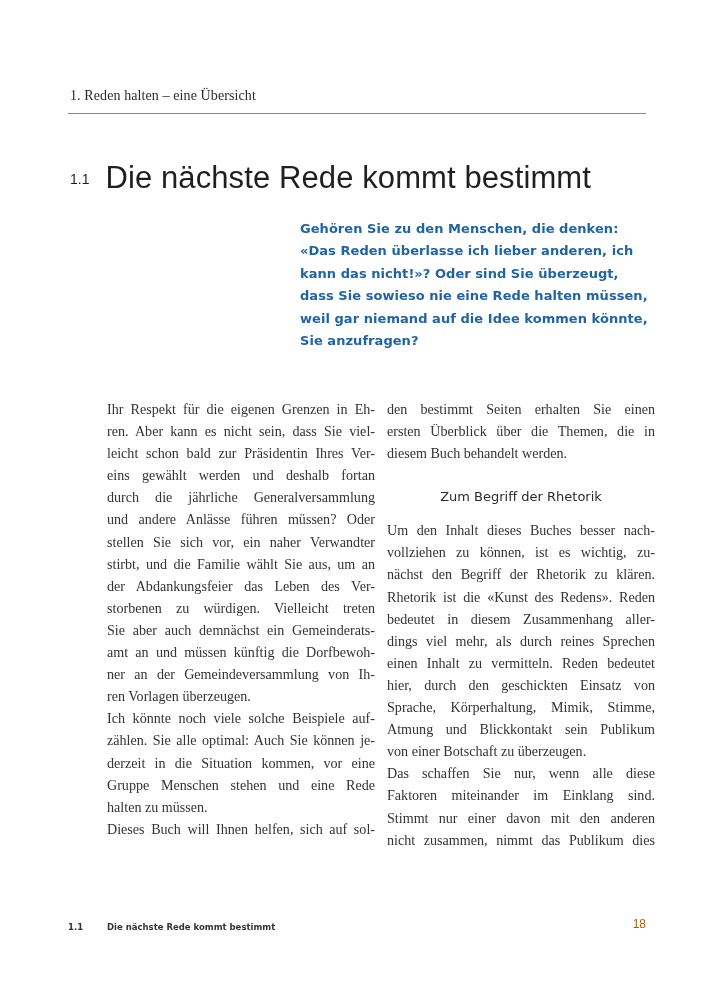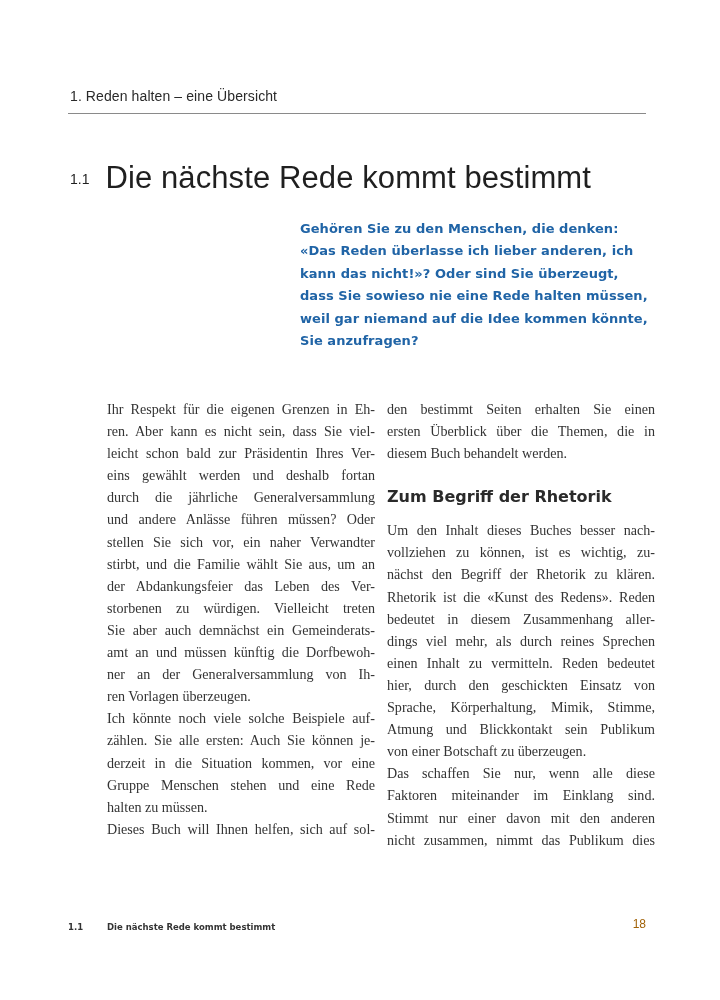--- a/index.html
+++ b/index.html
@@ -1,19 +1,19 @@
 <!DOCTYPE html>
 <html><head>
 <meta charset="utf-8">
 <style>
   html, body { margin: 0; padding: 0; background: #ffffff; }
   body { width: 720px; height: 1000px; position: relative; overflow: hidden; color: #2b2b2b; }
   .running-head {
     position: absolute; left: 70px; top: 88px;
-    font-family: Liberation Sans, sans-serif; font-size: 14px; color: #2a2a2a; letter-spacing: 0.1px;
+    font-family: Liberation Serif, serif; font-size: 14px; color: #2a2a2a; letter-spacing: 0.1px;
   }
   .head-rule {
     position: absolute; left: 68px; top: 113px; width: 578px; height: 0;
     border-top: 1.5px solid #8a8a8a;
   }
   .section-title {
     position: absolute; left: 70px; top: 160px; white-space: nowrap;
     font-family: "Liberation Sans", sans-serif; color: #1f1f1f; text-align: right;
   }
   .section-num { font-size: 14px; margin-right: 16px; vertical-align: 4px; }
@@ -27,21 +27,21 @@
   .col {
     position: absolute; top: 398px; width: 268px;
     font-family: "Liberation Serif", serif; font-size: 14.1px; color: #333;
   }
   .col-left { left: 107px; font-family: Liberation Serif, serif; }
   .col-right { left: 387px; }
   .line { display: block; height: 22.1px; line-height: 22.1px; white-space: nowrap; text-align: justify; text-align-last: justify; }
   .line.last { text-align-last: left; }
   .subheading {
     display: block; height: 44px; line-height: 44px; margin-top: 11px;
-    font-family: "DejaVu Sans", sans-serif; font-weight: bold; font-size: 16px; color: #2a2a2a;
+    font-family: "DejaVu Sans", sans-serif; font-weight: normal; font-size: 13px; color: #2a2a2a; text-align: center;
   }
   .footer-num {
     position: absolute; left: 68px; top: 922px;
     font-family: "DejaVu Sans", sans-serif; font-weight: bold; font-size: 8.5px; color: #333;
   }
   .footer-title {
     position: absolute; left: 107px; top: 922px;
     font-family: "DejaVu Sans", sans-serif; font-weight: bold; font-size: 8.5px; color: #333;
   }
   .page-num {
@@ -74,24 +74,24 @@
   <span class="line">leicht schon bald zur Präsidentin Ihres Ver-</span>
   <span class="line">eins gewählt werden und deshalb fortan</span>
   <span class="line">durch die jährliche Generalversammlung</span>
   <span class="line">und andere Anlässe führen müssen? Oder</span>
   <span class="line">stellen Sie sich vor, ein naher Verwandter</span>
   <span class="line">stirbt, und die Familie wählt Sie aus, um an</span>
   <span class="line">der Abdankungsfeier das Leben des Ver-</span>
   <span class="line">storbenen zu würdigen. Vielleicht treten</span>
   <span class="line">Sie aber auch demnächst ein Gemeinderats-</span>
   <span class="line">amt an und müssen künftig die Dorfbewoh-</span>
-  <span class="line">ner an der Generalversammlung von Ih-</span>
+  <span class="line">ner an der Gemeindeversammlung von Ih-</span>
   <span class="line last">ren Vorlagen überzeugen.</span>
   <span class="line">Ich könnte noch viele solche Beispiele auf-</span>
-  <span class="line">zählen. Sie alle ersten: Auch Sie können je-</span>
+  <span class="line">zählen. Sie alle optimal: Auch Sie können je-</span>
   <span class="line">derzeit in die Situation kommen, vor eine</span>
   <span class="line">Gruppe Menschen stehen und eine Rede</span>
   <span class="line last">halten zu müssen.</span>
   <span class="line">Dieses Buch will Ihnen helfen, sich auf sol-</span>
 </div>
 
 <div class="col col-right">
   <span class="line">den bestimmt Seiten erhalten Sie einen</span>
   <span class="line">ersten Überblick über die Themen, die in</span>
   <span class="line last">diesem Buch behandelt werden.</span>

